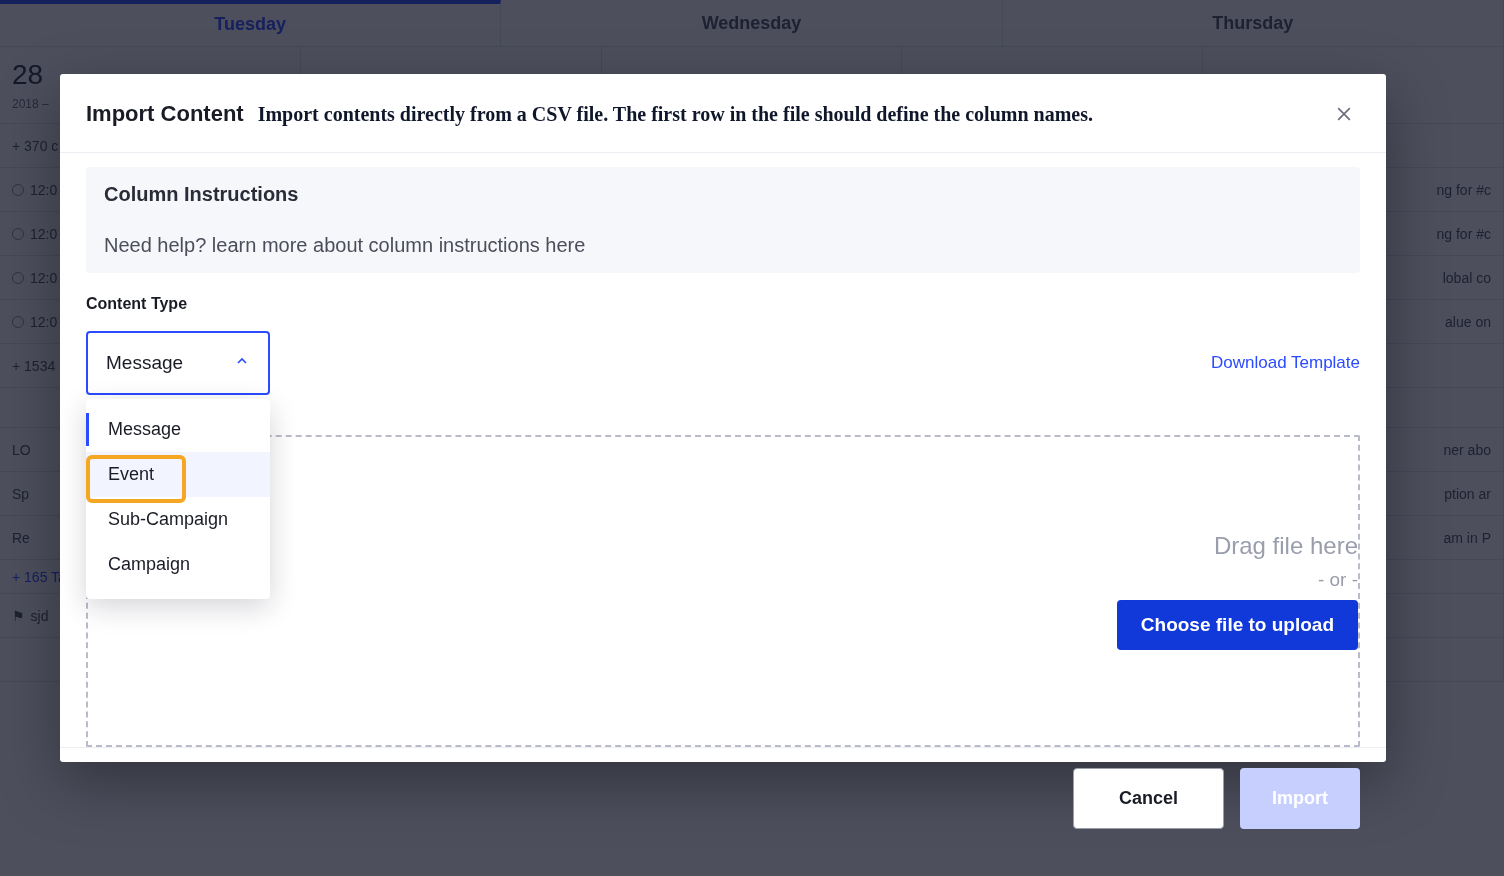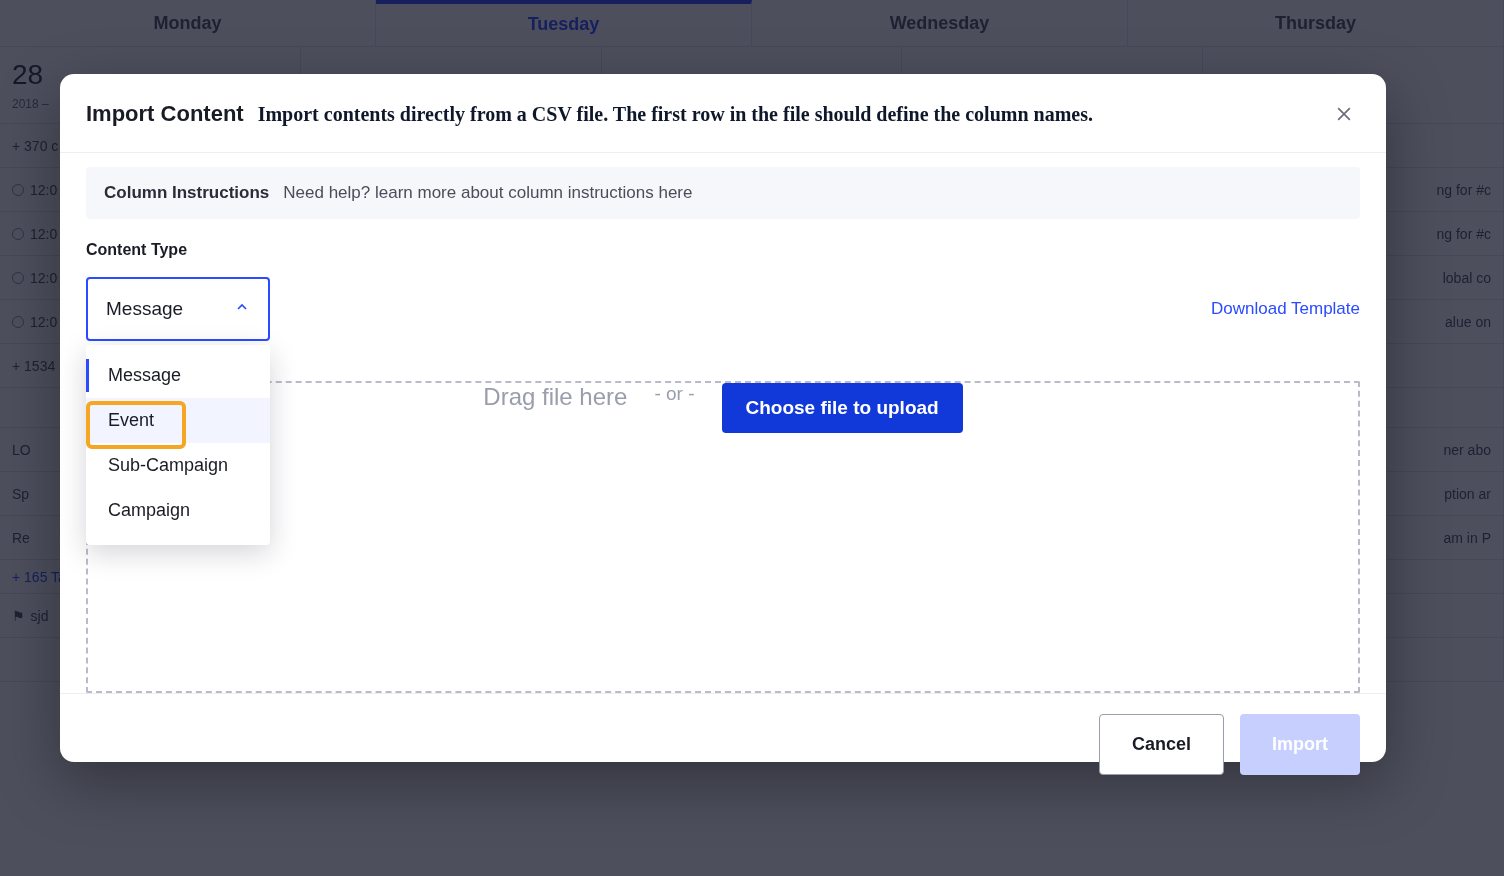--- a/index.html
+++ b/index.html
@@ -14,57 +14,56 @@
   .bg .date-cell { flex: 1; padding: 12px; border-right: 1px solid #e1e2e8; font-size: 28px; color: #2a2d38; }
   .bg .date-cell .wk { font-size: 12px; color: #6a6d7b; margin-top: 6px; }
   .bg .row { display: flex; border-bottom: 1px solid #e1e2e8; height: 44px; font-size: 14px; color: #4b4e5a; }
   .bg .cell { flex: 1; border-right: 1px solid #e1e2e8; padding: 0 12px; display:flex; align-items:center; gap:6px; white-space:nowrap; overflow:hidden; }
   .bg .footer-row { display:flex; border-bottom:1px solid #e1e2e8; height:34px; font-size:14px; color:#2b4bff; }
   .bg .footer-row .cell { color:#2b4bff; }
   .bg .name-row { display:flex; border-bottom:1px solid #e1e2e8; height:44px; font-size:14px; color:#4b4e5a; }
   
   .scrim { position:absolute; inset:0; background:rgba(15,18,36,0.74); }
   
-  .modal { position:absolute; left:60px; top:74px; width:1326px; height:688px; background:#fff; border-radius:14px; box-shadow:0 20px 60px rgba(0,0,0,0.35); display:flex; flex-direction:column; }
+  .modal { position:absolute; left:60px; top:74px; width:1326px; height:688px; background:#fff; border-radius:3px; box-shadow:0 20px 60px rgba(0,0,0,0.35); display:flex; flex-direction:column; }
   .m-header { display:flex; align-items:center; padding:26px 28px 24px 26px; border-bottom:1px solid #eceef3; }
   .m-title { font-size:22px; font-weight:700; color:#1a1c25; margin-right:14px; white-space:nowrap; }
   .m-subtitle { font-size:20px; font-weight:600; color:#0f172a; flex:1;font-family:Liberation Serif, serif; }
   .close-btn { width:28px; height:28px; display:flex; align-items:center; justify-content:center; cursor:pointer; color:#6a6d7b; }
   .close-btn svg { width:20px; height:20px; stroke:#6a6d7b; stroke-width:2; }
   .m-body { flex:1; padding:0 26px; display:flex; flex-direction:column; }
-  .info-bar { margin-top:14px; background:#f6f7fb; border-radius:4px; padding:16px 18px; display:flex; gap:14px; font-size:17px; color:#4b4e5a; }
+  .info-bar { margin-top:14px; background:#f6f7fb; border-radius:4px; padding:16px 18px; display:flex; gap:28px; font-size:20px; color:#4b4e5a;flex-direction:column; }
   .info-bar .lead { font-weight:600; color:#2a2d38; }
   .ct-label { margin-top:22px; font-size:16px; font-weight:600; color:#1a1c25; }
   .ct-row { margin-top:18px; display:flex; align-items:center; gap:36px; position:relative;justify-content:space-between; }
   .select-box { width:184px; height:64px; border:2px solid #2b4bff; border-radius:4px; display:flex; align-items:center; justify-content:space-between; padding:0 18px; cursor:pointer; background:#fff; }
   .select-box .val { font-size:19px; color:#1a1c25; }
   .select-box .chev { color:#2b4bff; }
   .select-box .chev svg { width:16px; height:16px; stroke:#2b4bff; stroke-width:2.5; fill:none; }
   .dl-link { font-size:17px; color:#2b4bff; cursor:pointer; }
   .dropdown { position:absolute; top:68px; left:0; width:184px; background:#fff; border-radius:4px; box-shadow:0 8px 28px rgba(20,24,48,0.18); padding:8px 0 12px 0; }
   .dropdown .opt { padding:12px 22px; font-size:18px; color:#1a1c25; cursor:pointer; position:relative; }
   .dropdown .opt.sel::before { content:""; position:absolute; left:0; top:6px; bottom:6px; width:3px; background:#2b4bff; }
   .dropdown .opt.hov { background:#f2f4ff; }
   .highlight-ring { position:absolute; border:4px solid #f5a623; border-radius:6px; pointer-events:none; }
-  .dropzone { margin-top:40px; border:2px dashed #b9bcc8; border-radius:2px; flex:0 0 312px; display:flex; align-items:flex-start; justify-content:center; gap:27px; }
+  .dropzone { margin-top:40px; border:2px dashed #b9bcc8; border-radius:2px; flex:0 0 312px; display:flex; flex-direction:column; align-items:flex-end; justify-content:center; gap:9px; }
   .dropzone .drag { font-size:24px; color:#9a9eac; }
   .dropzone .or { font-size:19px; color:#9a9eac; }
   .choose-btn { background:#1138d8; color:#fff; font-size:19px; font-weight:600; padding:14px 24px; border:none; border-radius:4px; cursor:pointer; }
   .m-footer { margin-top:auto; padding:20px 26px 24px; border-top:1px solid #eceef3; display:flex; justify-content:flex-end; gap:16px; }
-  .btn-cancel { background:#fff; border:1px solid #9a9eac; color:#1a1c25; font-size:18px; font-weight:600; padding:12px 32px; border-radius:4px; cursor:pointer; }
+  .btn-cancel { background:#fff; border:1px solid #9a9eac; color:#1a1c25; font-size:18px; font-weight:600; padding:12px 45px; border-radius:4px; cursor:pointer; }
   .btn-import { background:#c6cffe; border:none; color:#fff; font-size:18px; font-weight:600; padding:20px 32px; border-radius:4px; cursor:default; }
   .flag { font-size:14px; }
   .clk { display:inline-block; width:12px; height:12px; border:1.5px solid #8a8d9b; border-radius:50%; position:relative; }
 </style>
 </head>
 <body>
 
 <div class="bg">
   <div class="days">
-    <div class="day">Monday</div>
     <div class="day active">Tuesday</div>
     <div class="day">Wednesday</div>
     <div class="day">Thursday</div>
   </div>
   <div class="below">
     <div class="date-row">
       <div class="date-cell">
         <div>28</div>
         <div class="wk">2018 –</div>
       </div>

